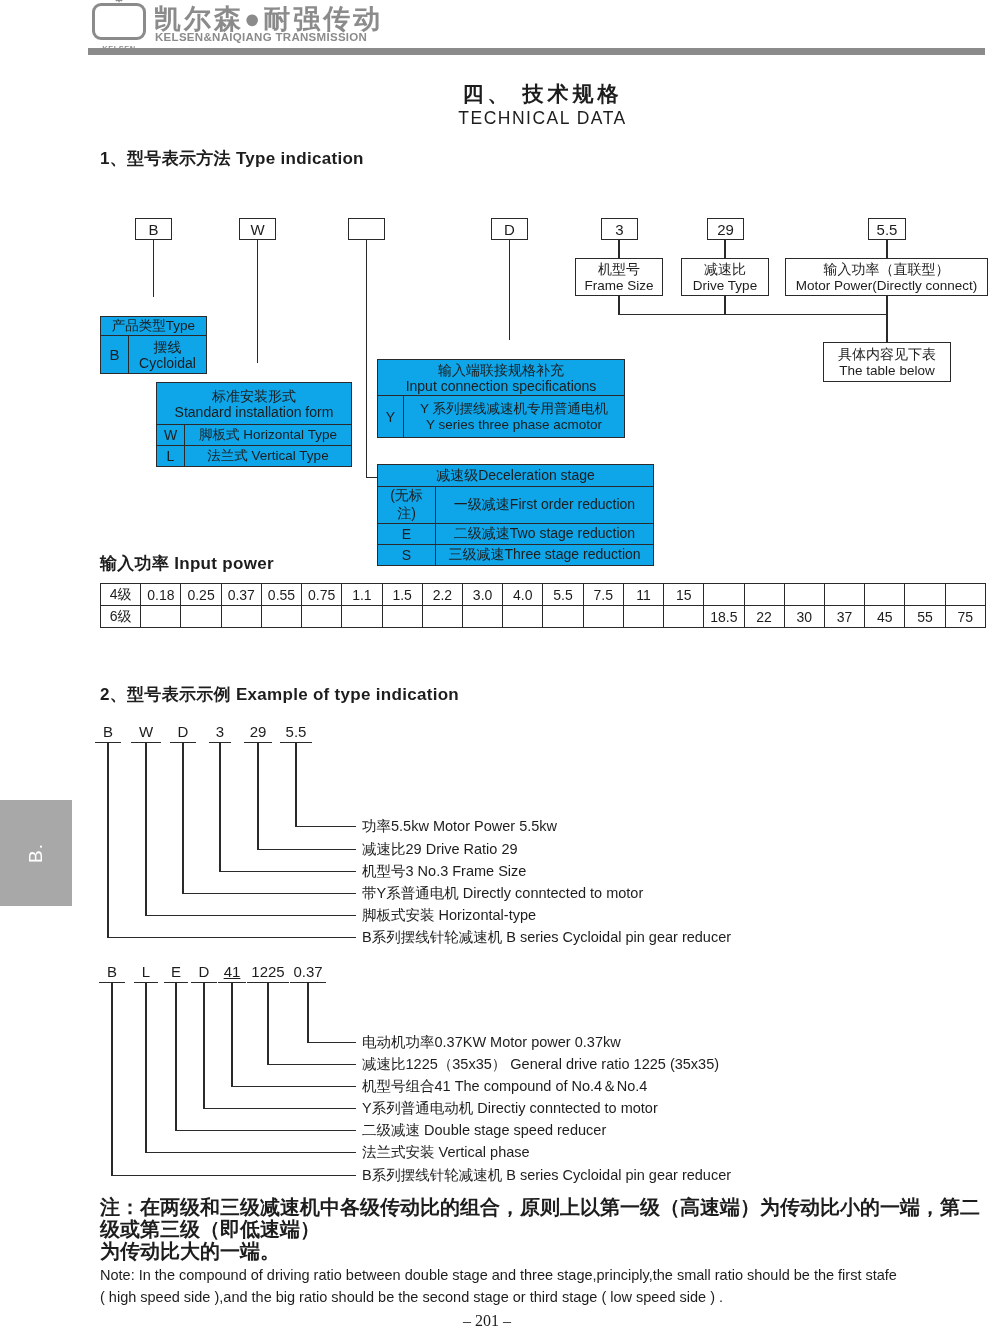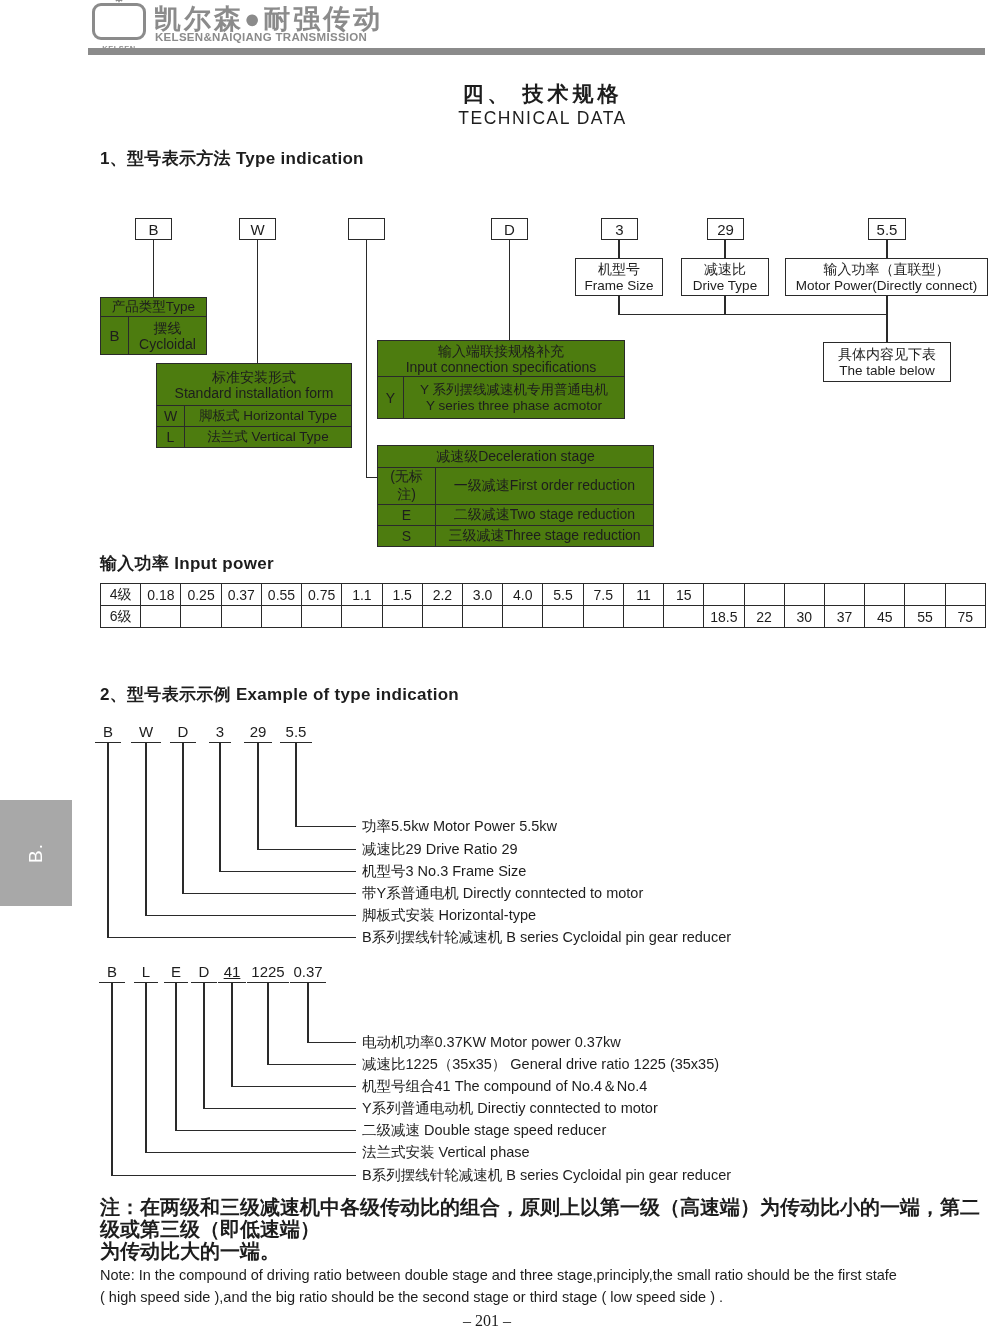--- a/index.html
+++ b/index.html
@@ -27,21 +27,21 @@
   .sec-head { position:absolute; font-size:17px; font-weight:600; letter-spacing:0.3px; }
 
   
   .cbox { position:absolute; border:1.5px solid #2a2a2a; display:flex; flex-direction:column;
           align-items:center; justify-content:center; text-align:center; background:#fff; }
   .cbox .l1 { font-size:14px; line-height:17px; }
   .cbox .l2 { font-size:13.5px; line-height:16px; }
   .vline { position:absolute; width:1.5px; background:#2a2a2a; }
   .hline { position:absolute; height:1.5px; background:#2a2a2a; }
 
-  table.dt { position:absolute; border-collapse:collapse; background:#4d7c0f; }
+  table.dt { position:absolute; border-collapse:collapse; background:#0ea5e9;margin-top:19px; }
   table.dt td { border:1.5px solid #2a2a2a; text-align:center; vertical-align:middle;
                 font-size:14px; padding:0 3px; }
   .small { font-size:11.5px; }
   .two-line div { line-height:16px; }
 
   
   table.pw { position:absolute; left:100px; top:583px; width:886px; border-collapse:collapse;
              table-layout:fixed; }
   table.pw td { border:1.5px solid #2a2a2a; text-align:center; font-size:14px; height:22px; padding:0; }
 

